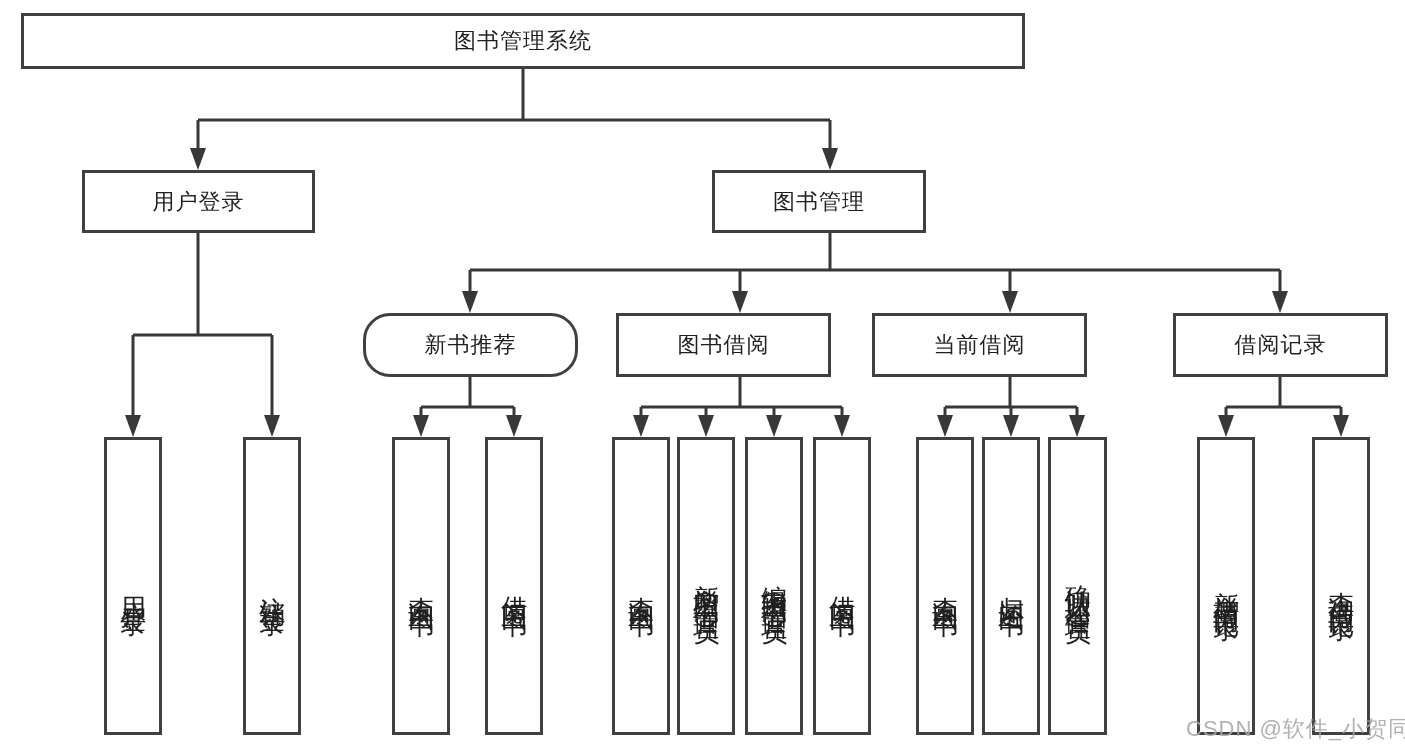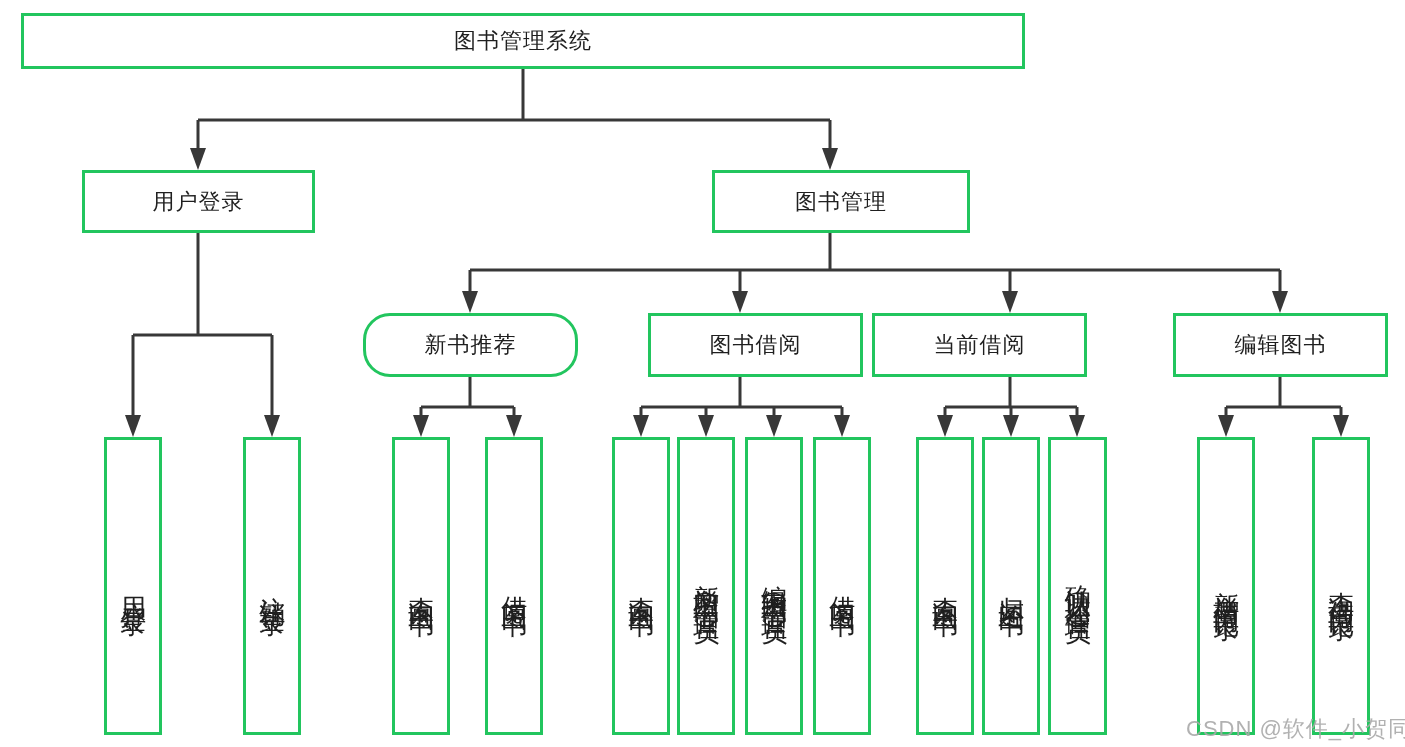--- a/index.html
+++ b/index.html
@@ -10,40 +10,40 @@
     font-family:"Liberation Sans", sans-serif;
     overflow:hidden;
   }
   .connectors{position:absolute;left:0;top:0;width:1405px;height:747px;z-index:1;}
   .connectors path{stroke:#383838;stroke-width:3;fill:none;}
   .connectors polygon{fill:#383838;stroke:none;}
   .node{
     position:absolute;
     box-sizing:border-box;
     background:#ffffff;
-    border:3px solid #22c55e;
+    border:3px solid #404040;
     display:flex;align-items:center;justify-content:center;
     z-index:2;
     color:#1f1f1f;
   }
   .hnode{font-size:22px;letter-spacing:1px;}
   .vnode .vlabel{
     writing-mode:vertical-rl;
     text-orientation:mixed;
     font-size:26px;
     line-height:1.05;
     letter-spacing:5px;
     color:#1f1f1f;
   }
   
   .n-root{left:21px;top:13px;width:1004px;height:56px;}
   .n-login{left:82px;top:170px;width:233px;height:63px;}
-  .n-mgmt{left:712px;top:170px;width:258px;height:63px;}
+  .n-mgmt{left:712px;top:170px;width:214px;height:63px;}
   .n-recommend{left:363px;top:313px;width:215px;height:64px;border-radius:27px;}
-  .n-borrow{left:648px;top:313px;width:215px;height:64px;}
+  .n-borrow{left:616px;top:313px;width:215px;height:64px;}
   .n-current{left:872px;top:313px;width:215px;height:64px;}
   .n-records{left:1173px;top:313px;width:215px;height:64px;}
   
   .vnode{top:437px;width:58px;height:298px;}
   .v-user-login{left:104px;}
   .v-logout{left:243px;}
   .v-query-rec{left:392px;}
   .v-borrow-rec{left:485px;}
   .v-query-bor{left:612px;}
   .v-add-admin{left:677px;}
@@ -120,21 +120,21 @@
   <div class="node hnode n-recommend">
     <span>新书推荐</span>
   </div>
   <div class="node hnode n-borrow">
     <span>图书借阅</span>
   </div>
   <div class="node hnode n-current">
     <span>当前借阅</span>
   </div>
   <div class="node hnode n-records">
-    <span>编辑图书</span>
+    <span>借阅记录</span>
   </div>
 
   <div class="node vnode v-user-login">
     <span class="vlabel">用户登录</span>
   </div>
   <div class="node vnode v-logout">
     <span class="vlabel">注销登录</span>
   </div>
 
   <div class="node vnode v-query-rec">

